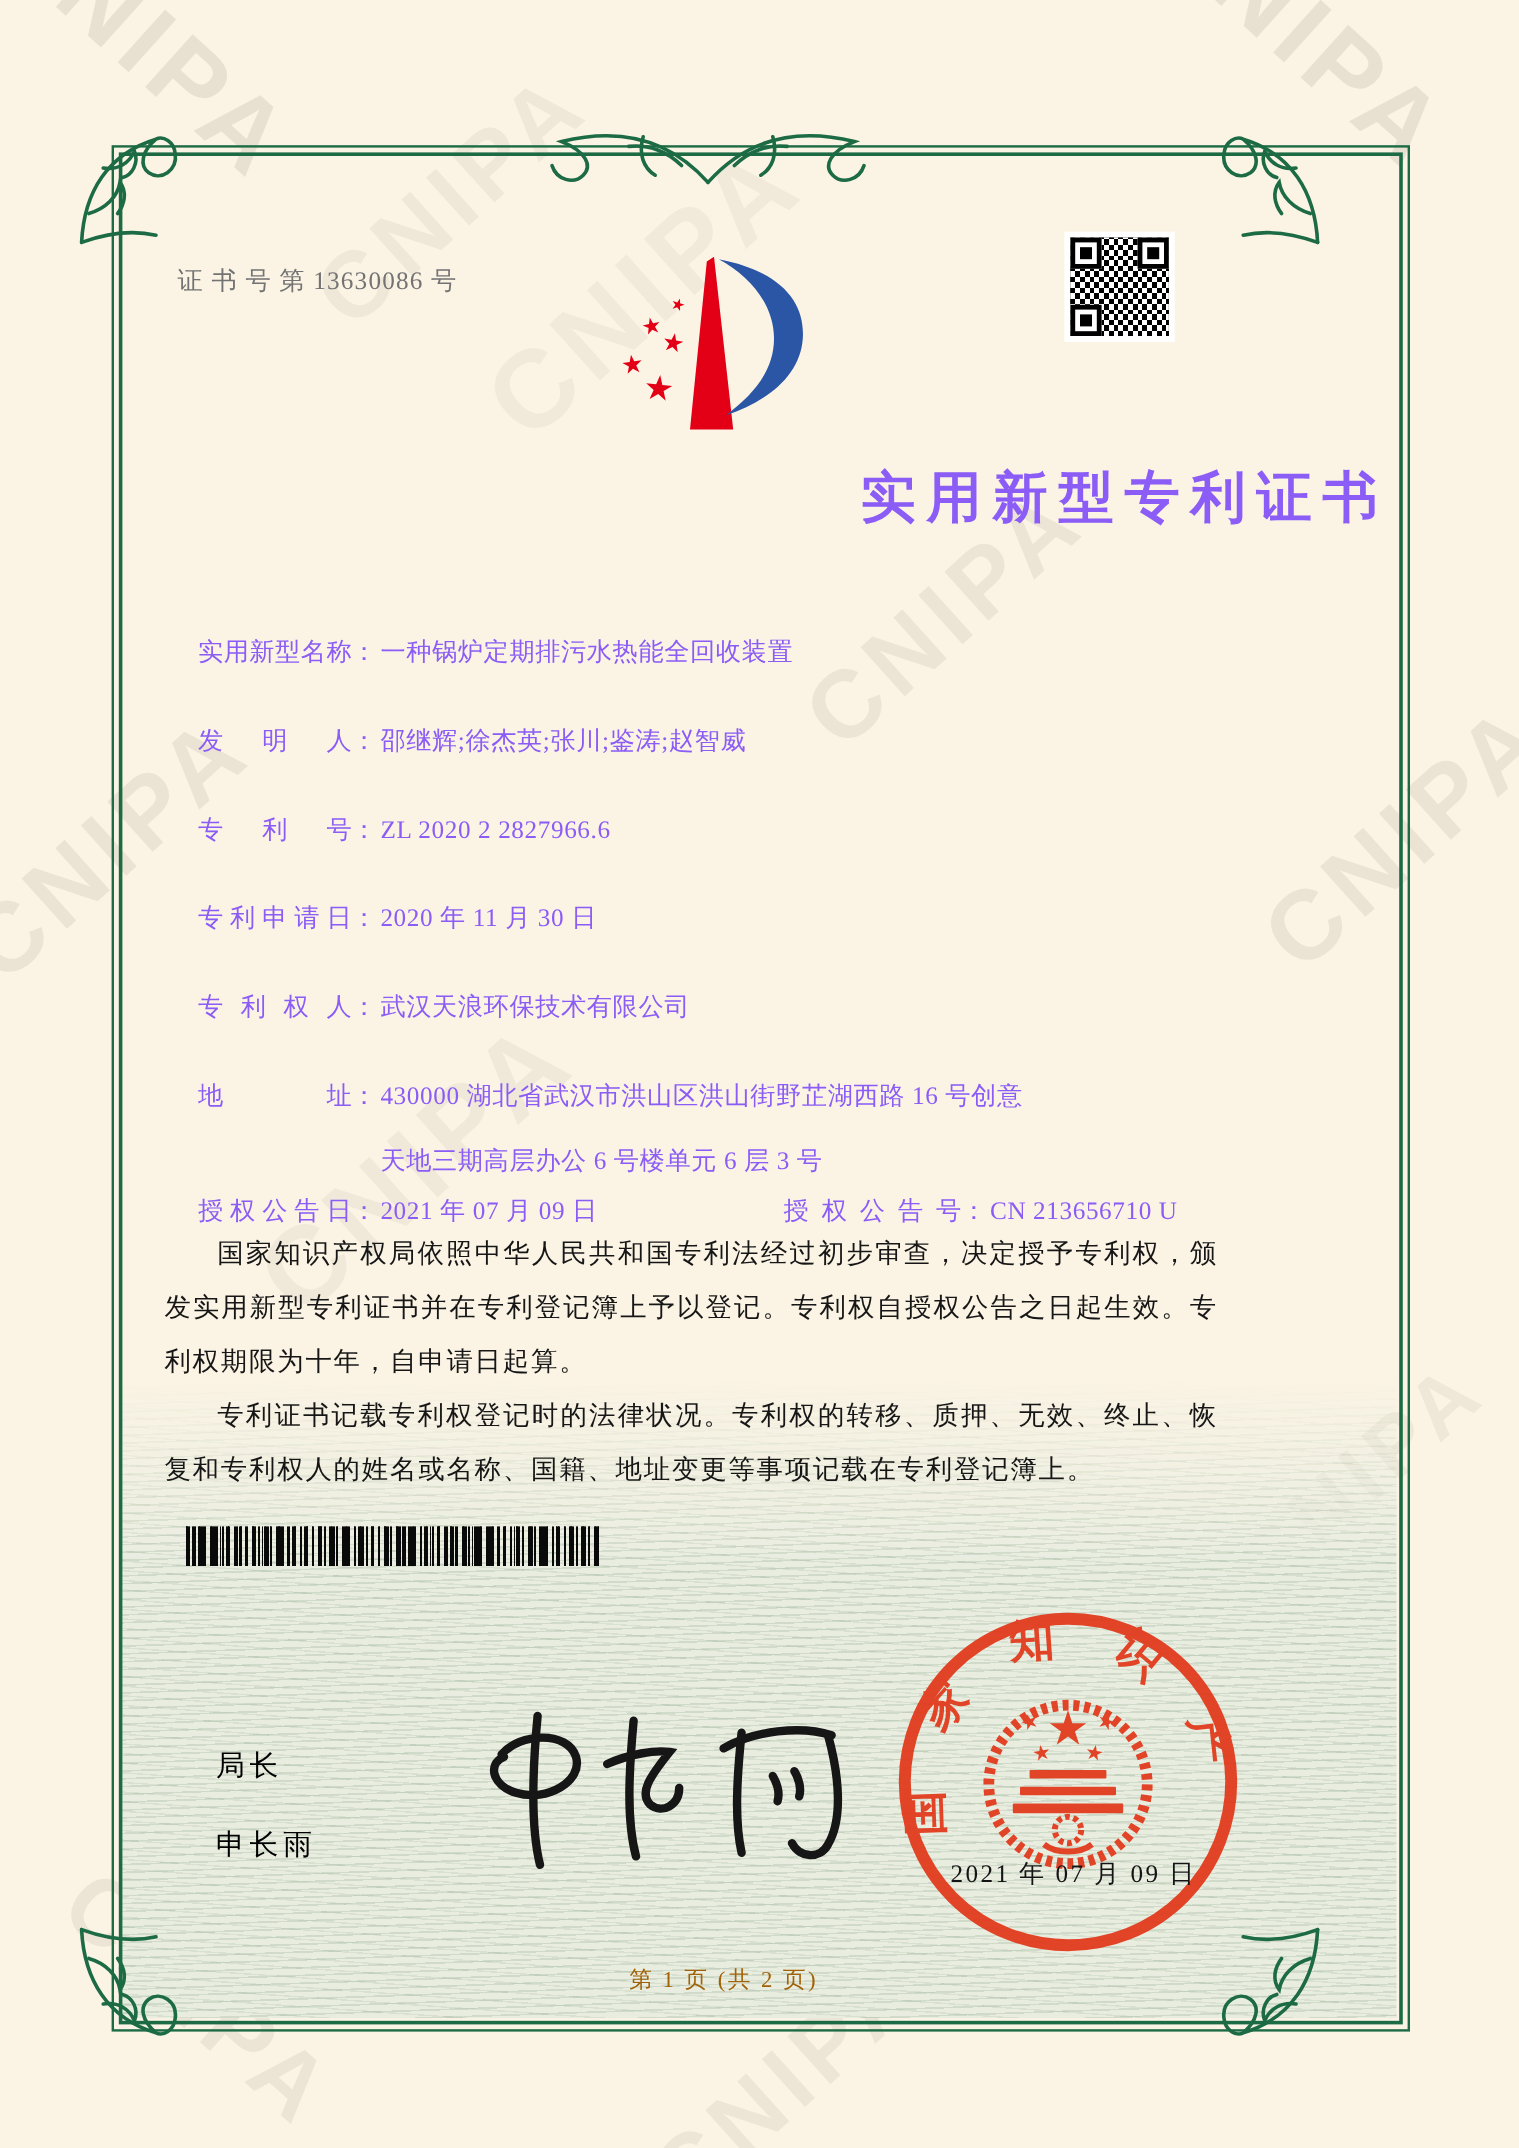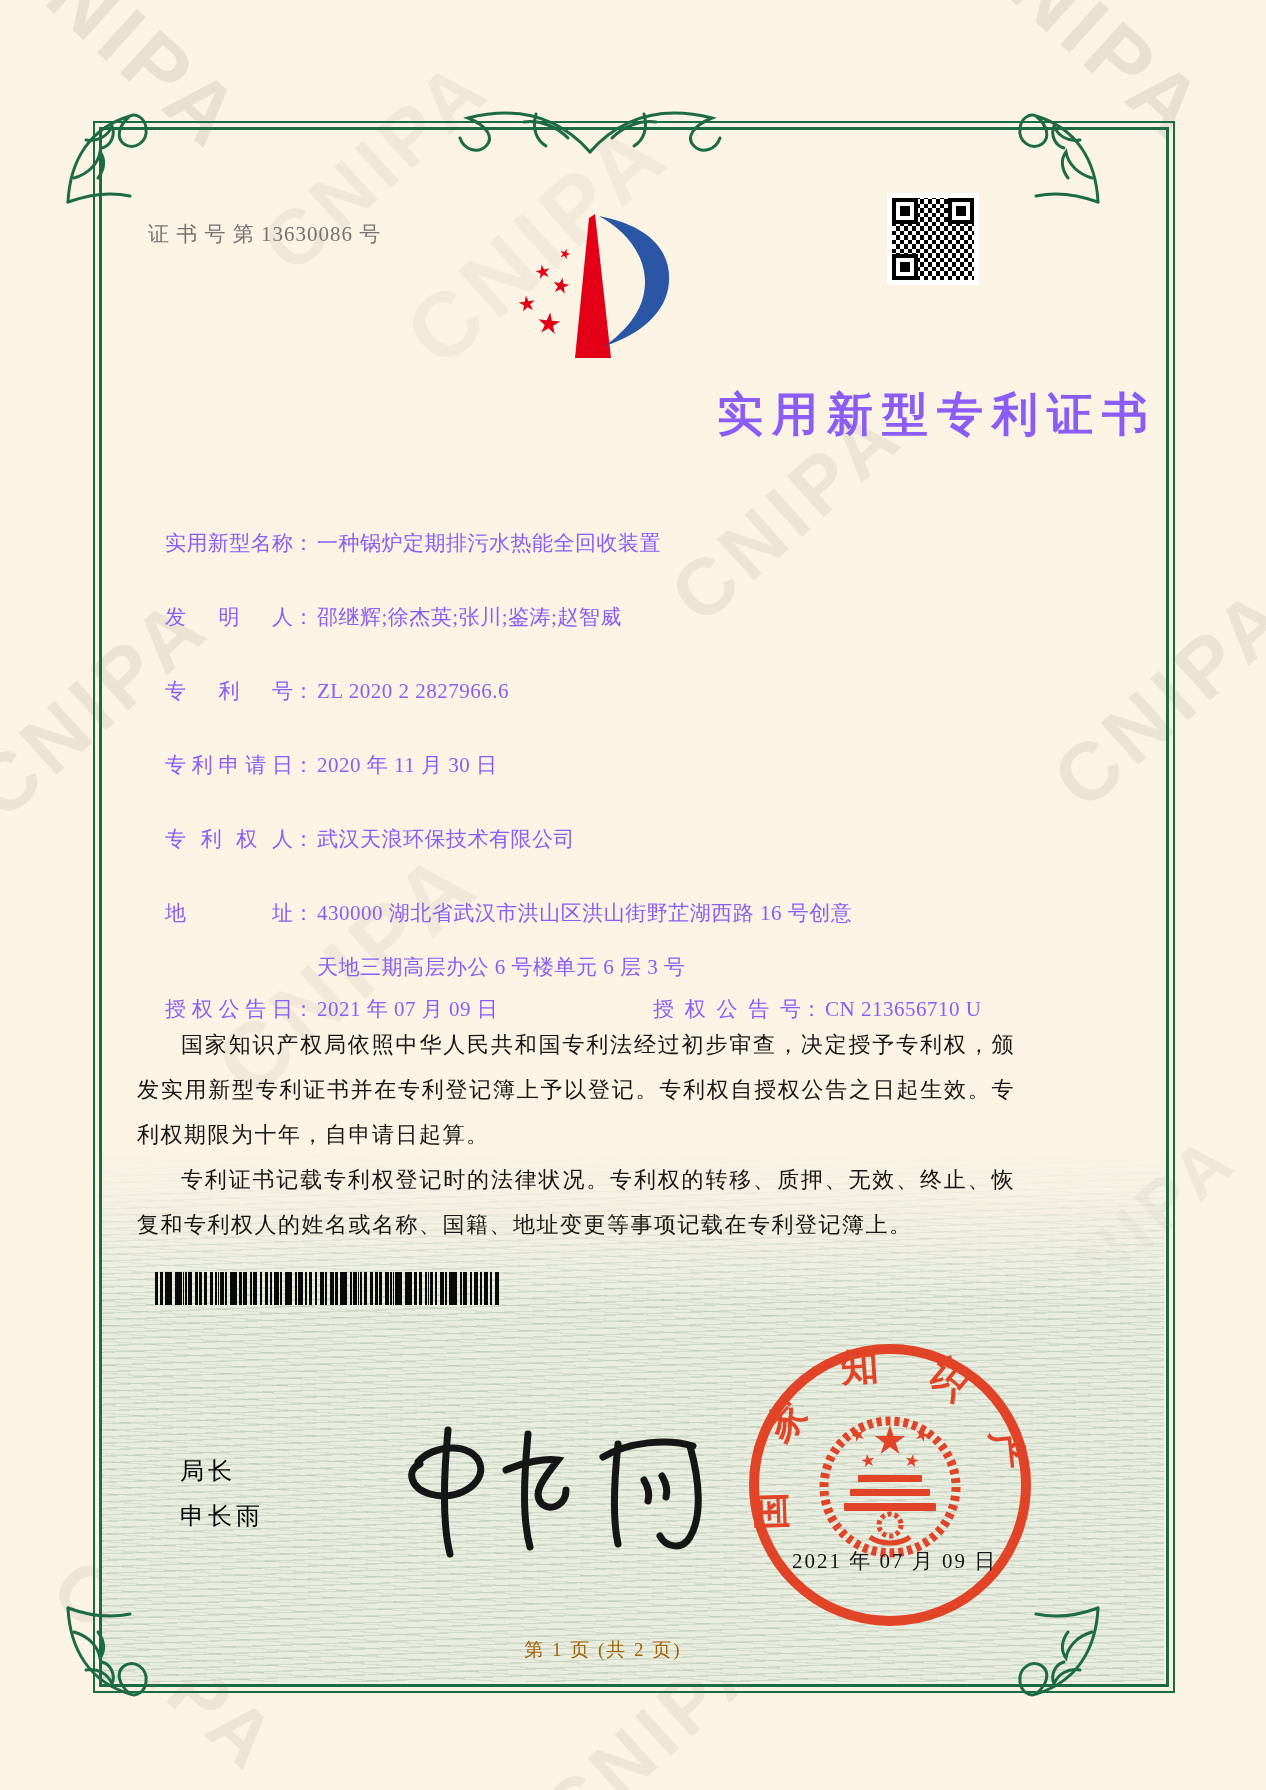--- a/index.html
+++ b/index.html
@@ -59,21 +59,21 @@
   
   .barcode{position:absolute;left:155px;top:1272px;width:345px;height:33px;z-index:4;
         background-image:
           repeating-linear-gradient(90deg,#090909 0 2px,rgba(0,0,0,0) 2px 5px),
           repeating-linear-gradient(90deg,#090909 0 1px,rgba(0,0,0,0) 1px 7px),
           repeating-linear-gradient(90deg,#090909 0 3px,rgba(0,0,0,0) 3px 11px);}
 
   .signer{position:absolute;left:180px;top:1455px;z-index:4;
           font-family:"Liberation Sans","DejaVu Sans",sans-serif;
           font-size:24px;color:#000000;letter-spacing:4px;font-weight:500;}
-  .signer .name{margin-top:13px;}
+  .signer .name{margin-top:34px;}
   .sig{position:absolute;left:378px;top:1422px;z-index:5;}
 
   
   .seal{position:absolute;left:740px;top:1337px;z-index:5;opacity:.93;}
   .sealdate{position:absolute;left:792px;top:1547px;z-index:6;font-size:21px;letter-spacing:2px;color:#141414;}
 
   .pagefoot{position:absolute;left:0;top:1637px;width:1206px;text-align:center;z-index:4;
             font-size:19px;color:#a16207;letter-spacing:2px;}
   .note{position:absolute;left:478px;top:1705px;z-index:4;background:#fffdf6;
         padding:8px 16px;font-size:20px;color:#1c1c1c;letter-spacing:3px;}

